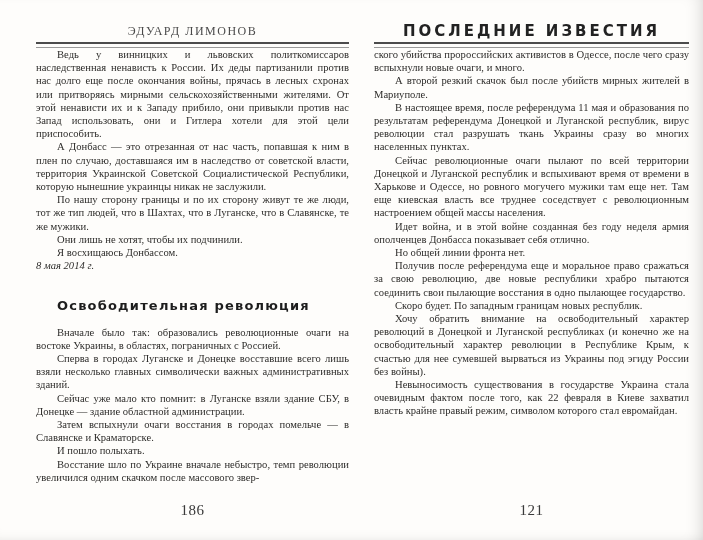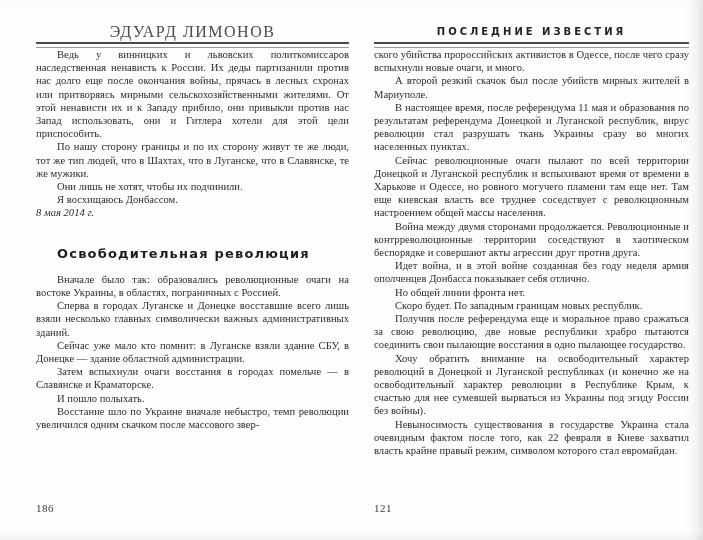--- a/index.html
+++ b/index.html
@@ -23,28 +23,28 @@
   .page-right{left:374px;width:315px;}
   .running-head{
     text-align:center;
     color:#3d3d3d;
     height:15px;
     line-height:15px;
     white-space:nowrap;
   }
   .running-head.serif{
     font-family:"Liberation Serif","DejaVu Serif",serif;
-    font-size:16px;
+    font-size:12px;
     letter-spacing:1.5px;
     color:#4a4a4a;
   }
   .running-head.sans{
     font-family:"DejaVu Sans","Liberation Sans",sans-serif;
     font-weight:bold;
-    font-size:10px;
+    font-size:15px;
     letter-spacing:3px;
     color:#222;
   }
   .head-rule{
     margin-top:3px;
     height:3px;
     border-top:2px solid #4c4c4c;
     border-bottom:1px solid #9a9a9a;
   }
   .body-text{
@@ -69,36 +69,37 @@
     font-weight:bold;
     font-size:13px;
     letter-spacing:1.2px;
     color:#1d1d1d;
     text-align:left;
   }
   .page-number{
     position:absolute;
     top:478px;
     width:100%;
-    text-align:left;
-    font-size:11px;
+    text-align:center;
+    font-size:15px;
     color:#3a3a3a;
     letter-spacing:.5px;
   }
 </style>
 </head>
 <body>
 
 <div class="spread">
 
   <div class="page page-left">
     <div class="running-head serif">ЭДУАРД ЛИМОНОВ</div>
     <div class="head-rule"></div>
     <div class="body-text">
       <p>Ведь у винницких и львовских политкомиссаров наследственная ненависть к России. Их деды партизанили против нас долго еще после окончания войны, прячась в лесных схронах или притворяясь мирными сельскохозяйственными жителями. От этой ненависти их и к Западу прибило, они привыкли против нас Запад использовать, они и Гитлера хотели для этой цели приспособить.</p>
+      <p>А Донбасс — это отрезанная от нас часть, попавшая к ним в плен по случаю, доставшаяся им в наследство от советской власти, территория Украинской Советской Социалистической Республики, которую нынешние украинцы никак не заслужили.</p>
       <p>По нашу сторону границы и по их сторону живут те же люди, тот же тип людей, что в Шахтах, что в Луганске, что в Славянске, те же мужики.</p>
       <p>Они лишь не хотят, чтобы их подчинили.</p>
       <p>Я восхищаюсь Донбассом.</p>
       <p class="date-line">8 мая 2014 г.</p>
       <p class="section-heading">Освободительная революция</p>
       <p>Вначале было так: образовались революционные очаги на востоке Украины, в областях, пограничных с Россией.</p>
       <p>Сперва в городах Луганске и Донецке восставшие всего лишь взяли несколько главных символически важных административных зданий.</p>
       <p>Сейчас уже мало кто помнит: в Луганске взяли здание СБУ, в Донецке — здание областной администрации.</p>
       <p>Затем вспыхнули очаги восстания в городах помельче — в Славянске и Краматорске.</p>
       <p>И пошло полыхать.</p>
@@ -107,25 +108,24 @@
     <div class="page-number">186</div>
   </div>
 
   <div class="page page-right">
     <div class="running-head sans">ПОСЛЕДНИЕ ИЗВЕСТИЯ</div>
     <div class="head-rule"></div>
     <div class="body-text">
       <p class="no-indent">ского убийства пророссийских активистов в Одессе, после чего сразу вспыхнули новые очаги, и много.</p>
       <p>А второй резкий скачок был после убийств мирных жителей в Мариуполе.</p>
       <p>В настоящее время, после референдума 11 мая и образования по результатам референдума Донецкой и Луганской республик, вирус революции стал разрушать ткань Украины сразу во многих населенных пунктах.</p>
-      <p>Сейчас революционные очаги пылают по всей территории Донецкой и Луганской республик и вспыхивают время от времени в Харькове и Одессе, но ровного могучего пламени там еще нет. Там еще киевская власть все труднее соседствует с революционным настроением общей массы населения.</p>
-      <p>Война между двумя сторонами продолжается. Революционные и контрреволюционные территории соседствуют в хаотическом беспорядке и совершают акты агрессии друг против друга.</p>
+      <p>Сейчас революционные очаги пылают по всей территории Донецкой и Луганской республик и вспыхивают время от времени в Харькове и Одессе, но ровного могучего мужики там еще нет. Там еще киевская власть все труднее соседствует с революционным настроением общей массы населения.</p>
       <p>Идет война, и в этой войне созданная без году неделя армия ополченцев Донбасса показывает себя отлично.</p>
       <p>Но общей линии фронта нет.</p>
+      <p>Получив после референдума еще и моральное право сражаться за свою революцию, две новые республики храбро пытаются соединить свои пылающие восстания в одно пылающее государство.</p>
       <p>Скоро будет. По западным границам новых республик.</p>
-      <p>Получив после референдума еще и моральное право сражаться за свою революцию, две новые республики храбро пытаются соединить свои пылающие восстания в одно пылающее государство.</p>
       <p>Хочу обратить внимание на освободительный характер революций в Донецкой и Луганской республиках (и конечно же на освободительный характер революции в Республике Крым, к счастью для нее сумевшей вырваться из Украины под эгиду России без войны).</p>
       <p>Невыносимость существования в государстве Украина стала очевидным фактом после того, как 22 февраля в Киеве захватил власть крайне правый режим, символом которого стал евромайдан.</p>
     </div>
     <div class="page-number">121</div>
   </div>
 
 </div>
 
 </body></html>

